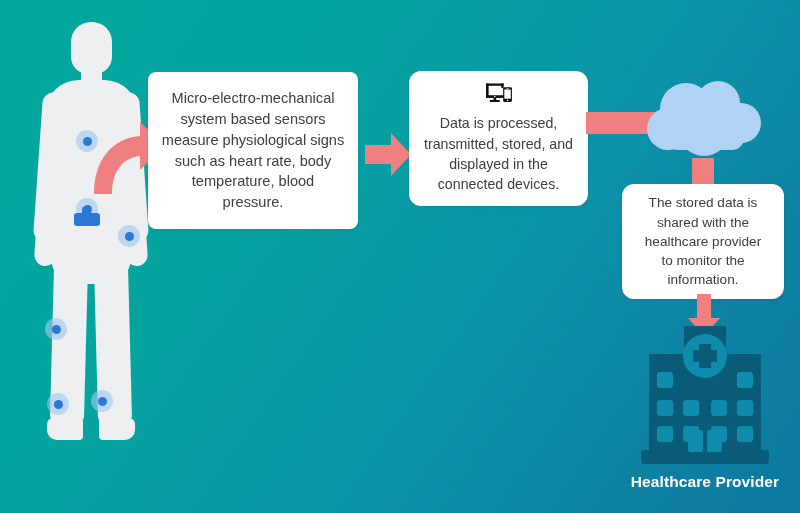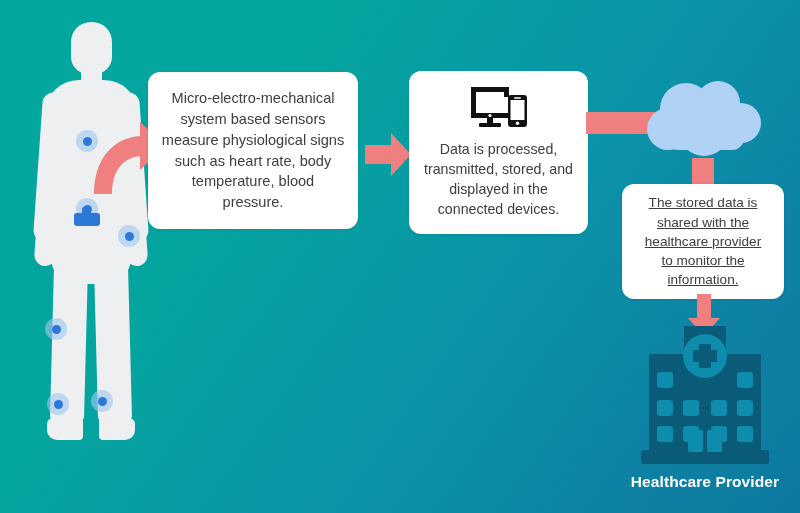--- a/index.html
+++ b/index.html
@@ -60,23 +60,23 @@
     color:#3C4043;
     display:flex;
     flex-direction:column;
     align-items:center;
     justify-content:center;
     text-align:center;
     box-shadow:0 1px 3px rgba(0,0,0,0.10);
   }
   .card p { line-height:1.42; }
 
-  #card-sensors { left:148px; top:72px; width:210px; height:157px; padding:20px 12px; font-size:14.6px; }
-  #card-devices { left:409px; top:71px; width:179px; height:163px; padding:12px 10px; font-size:14.2px; }
-  #card-provider { left:622px; top:184px; width:162px; height:115px; padding:10px 20px; font-size:13.6px;text-decoration:underline; }
+  #card-sensors { left:148px; top:72px; width:210px; height:157px; padding:20px 12px; font-size:14.6px;border-radius:8px; }
+  #card-devices { left:409px; top:71px; width:179px; height:135px; padding:12px 10px; font-size:14.2px; }
+  #card-provider { left:622px; top:184px; width:162px; height:115px; padding:10px 20px; font-size:13.6px; }
 
   .devices-icon { margin-bottom:11px; }
 
   
   .bar { position:absolute; background:#F08080; }
   #bar-cloud-h { left:586px; top:112px; width:78px; height:22px; }
   #bar-cloud-v { left:692px; top:158px; width:22px; height:32px; }
   #arrow-mid { position:absolute; left:365px; top:133px; width:46px; height:43px; }
   #arrow-down { position:absolute; left:688px; top:294px; width:32px; height:42px; }
 

